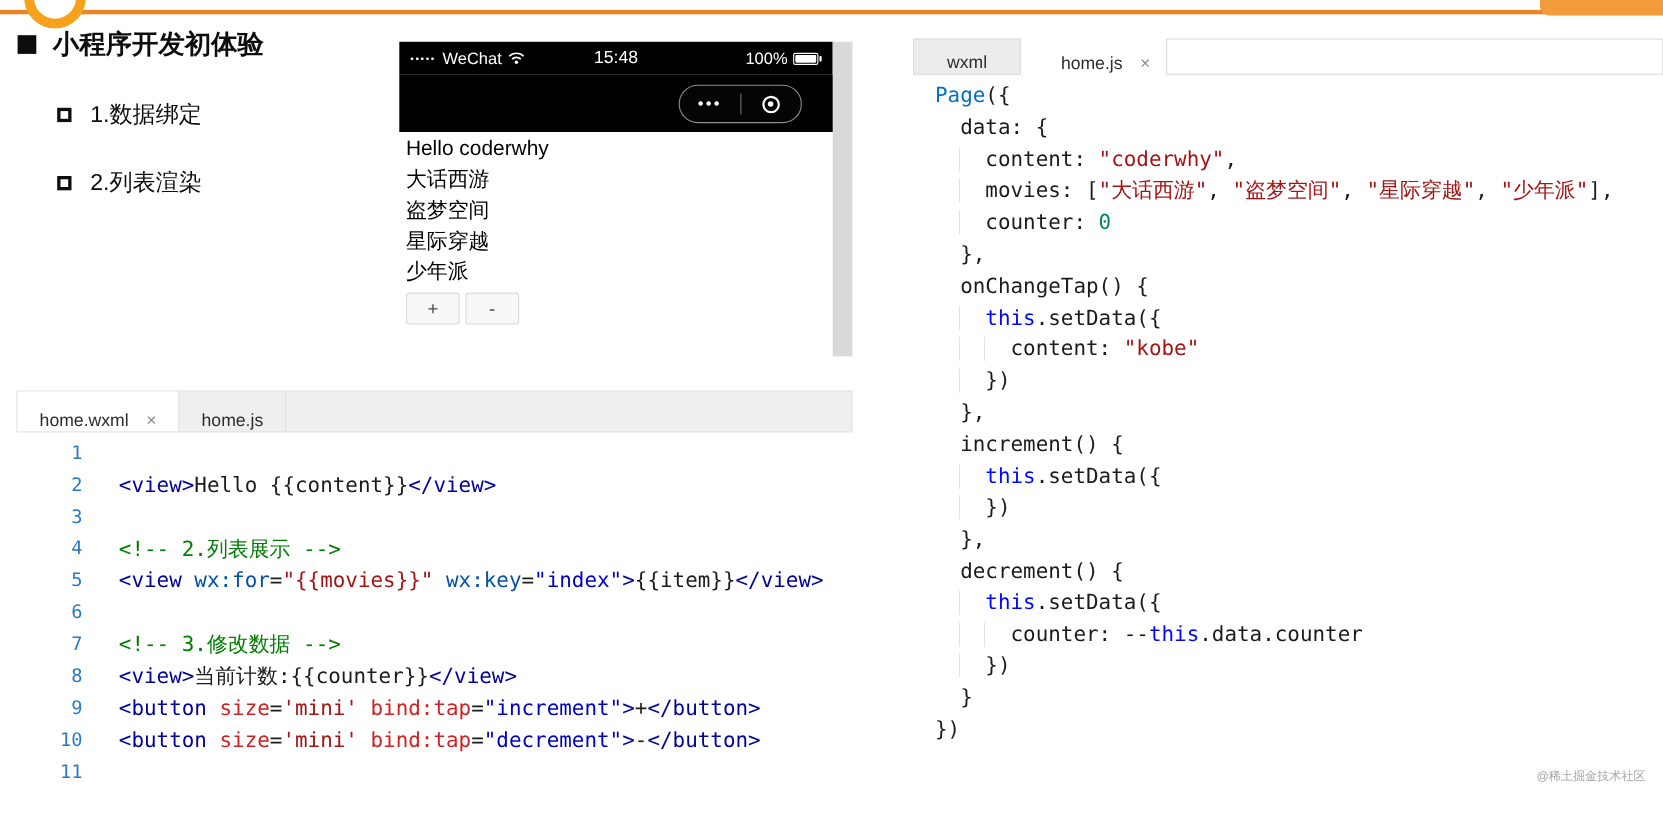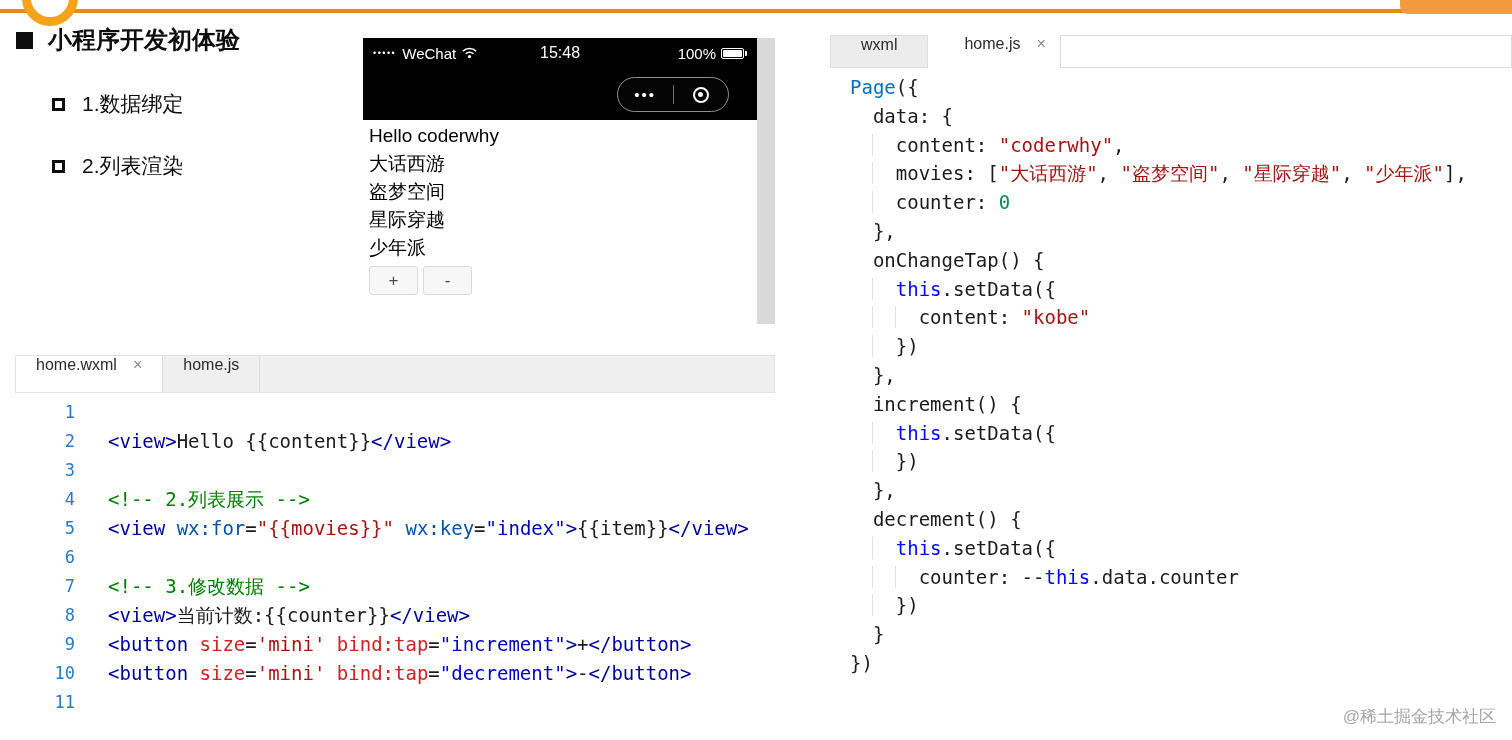--- a/index.html
+++ b/index.html
@@ -4,21 +4,21 @@
 <style>
   *{box-sizing:border-box;margin:0;padding:0}
   html,body{width:1512px;height:740px}
   body{background:#fff;font-family:"Liberation Sans","DejaVu Sans",sans-serif;position:relative;overflow:hidden}
   .slide{position:absolute;inset:0}
 
   
   .top-bar{position:absolute;left:0;top:9px;width:100%;height:4px;background:#ee8422}
   .deco-ring{position:absolute;left:22px;top:-30px;width:56px;height:56px;border-radius:50%;border:9px solid #f6a21d;background:#fff;z-index:3}
   .deco-corner{position:absolute;right:0;top:0;width:112px;height:14px;background:#f29b3d;border-radius:0 0 0 8px;z-index:2}
-  .watermark{position:absolute;right:16px;bottom:12px;font-size:17px;color:rgba(140,140,140,.78)}
+  .watermark{position:absolute;right:16px;bottom:27px;font-size:11px;color:rgba(140,140,140,.78)}
 
   
   .outline{position:absolute;left:16px;top:24px}
   .outline-title{display:flex;align-items:center;gap:15px;font-size:24px;font-weight:bold;color:#0d0d0d}
   .sq{width:17px;height:17px;background:#0d0d0d;flex:none}
   .outline-item{display:flex;align-items:center;gap:17px;margin:34px 0 0 36px;font-size:21px;color:#0d0d0d}
   .sq-hollow{width:13px;height:13px;border:3px solid #0d0d0d;flex:none}
 
   
   .phone{position:absolute;left:363px;top:38px;width:412px;height:286px;display:flex}
@@ -44,21 +44,21 @@
   .phone-line{height:28px;line-height:28px}
   .phone-buttons{display:flex;gap:5px;margin-top:4px}
   .mini-btn{min-width:49px;height:29px;background:#f7f7f7;border:1px solid #dadada;border-radius:3px;display:flex;align-items:center;justify-content:center;font-size:17px;color:#4a4a4a;cursor:pointer}
 
   
   .editor{position:absolute;background:#fff}
   .wxml-editor{left:15px;top:355px;width:760px;height:365px}
   .js-editor{left:830px;top:35px;width:682px;height:700px}
   .tabbar{display:flex;align-items:stretch}
   .wxml-editor .tabbar{height:38px;background:#efefef;border:1px solid #e4e4e4}
-  .tab{display:flex;align-items:flex-start;padding:0 20px;font-size:16px;color:#2b2b2b;cursor:pointer}
+  .tab{display:flex;align-items:flex-end;padding:0 20px;font-size:16px;color:#2b2b2b;cursor:pointer}
   .wxml-editor .tab{border-right:1px solid #ddd}
   .wxml-editor .tab.active{background:#fff}
   .tab-close{margin-left:16px;color:#8a8a8a;font-size:16px}
   .js-editor .tabbar{height:33px;background:#fff}
   .js-editor .tab-wxml{background:#ececec;border:1px solid #dcdcdc;padding:0 30px}
   .js-editor .tab.active{background:#fff;margin-left:14px;padding:0 6px 0 22px}
   .tab-rest{flex:1;border:1px solid #dcdcdc;margin-left:8px}
 
   .code{padding-top:5px;font-family:"DejaVu Sans Mono","Liberation Mono",monospace;font-size:19px;cursor:text}
   .code-line{display:flex;height:29px;line-height:29px;white-space:pre}

